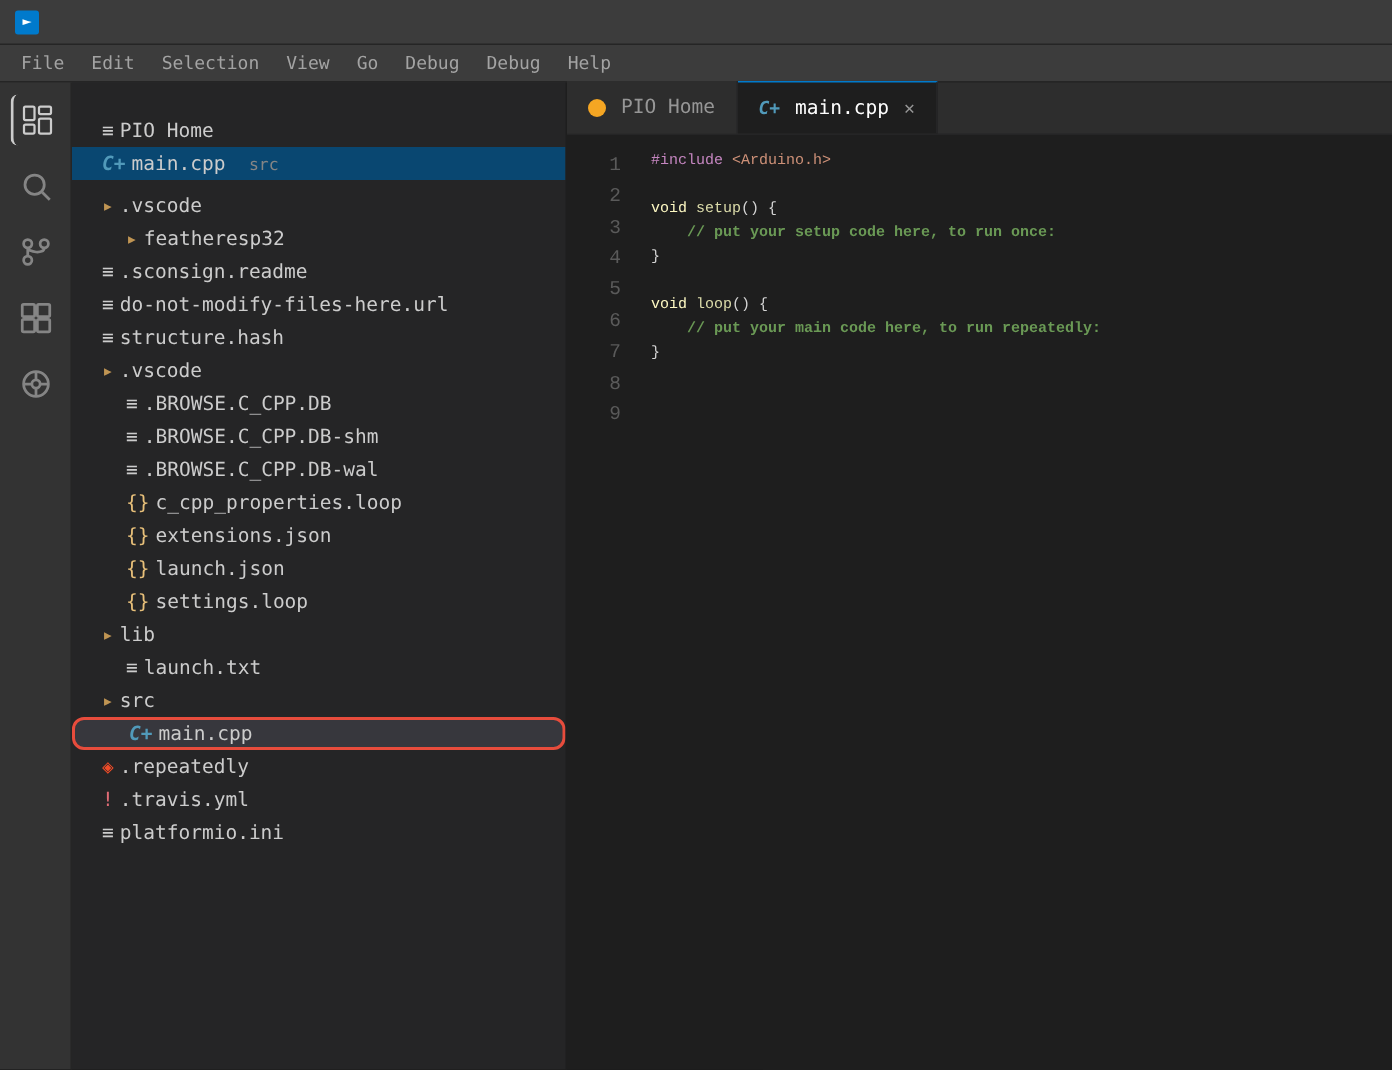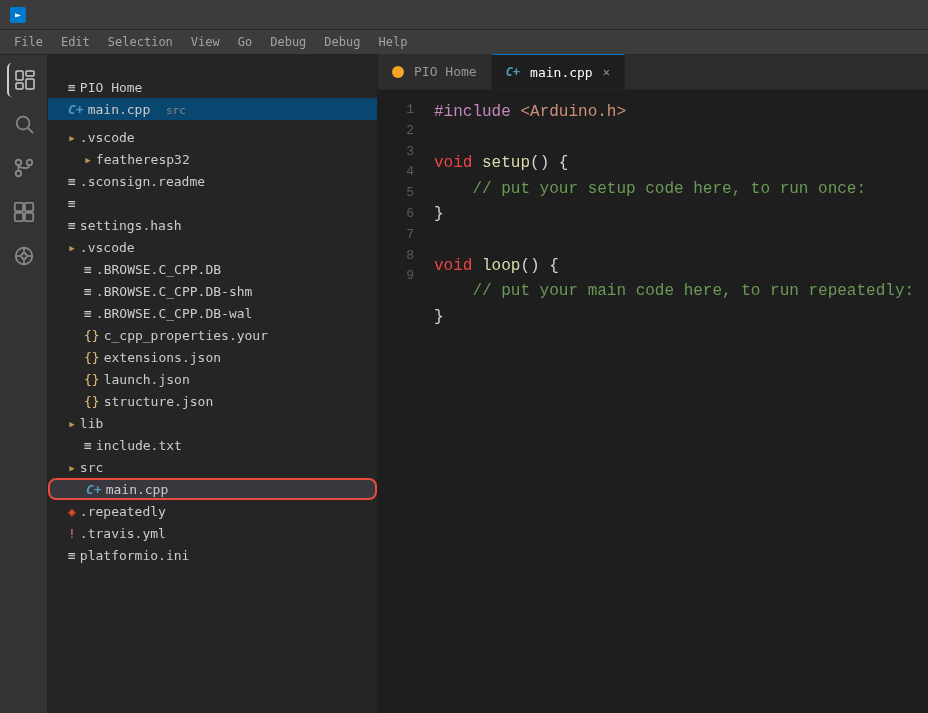--- a/index.html
+++ b/index.html
@@ -199,31 +199,31 @@
       font-size: 13px;
       font-family: 'Consolas', 'Courier New', monospace;
       line-height: 1.6;
       user-select: none;
       flex-shrink: 0;
     }
     .code-content {
       flex: 1;
       padding-left: 6px;
       font-family: 'Consolas', 'Courier New', monospace;
-      font-size: 16px;
+      font-size: 10px;
       line-height: 1.6;
       white-space: pre;
       color: #d4d4d4;
     }
     .code-line { display: block; }
 
     
-    .kw { color: #ef4444; }       
+    .kw { color: #fef9c3; }       
     .fn { color: #dcdcaa; }       
-    .cm { color: #6a9955; }       
+    .cm { color: #6a9955; font-weight: bold; }       
     .pp { color: #c586c0; }       
     .inc { color: #ce9178; }       
     .punc { color: #d4d4d4; }
 
     
     .code-editor::-webkit-scrollbar { width: 6px; height: 6px; }
     .code-editor::-webkit-scrollbar-thumb { background: #424242; }
   </style>
 </head>
 <body>
@@ -317,64 +317,65 @@
         <div class="tree-item" style="padding-left: 36px;">
           <span class="tree-item-icon icon-folder">▸</span>
           <span>featheresp32</span>
         </div>
         <div class="tree-item" style="padding-left: 20px;">
           <span class="tree-item-icon icon-db">≡</span>
           <span>.sconsign.readme</span>
         </div>
         <div class="tree-item" style="padding-left: 20px;">
           <span class="tree-item-icon icon-file">≡</span>
+          <span>do-not-modify-files-here.url</span>
         </div>
         <div class="tree-item" style="padding-left: 20px;">
           <span class="tree-item-icon icon-file">≡</span>
-          <span>settings.hash</span>
+          <span>structure.hash</span>
         </div>
         <div class="tree-item" style="padding-left: 20px;">
           <span class="tree-item-icon icon-folder">▸</span>
           <span>.vscode</span>
         </div>
         <div class="tree-item" style="padding-left: 36px;">
           <span class="tree-item-icon icon-db">≡</span>
           <span>.BROWSE.C_CPP.DB</span>
         </div>
         <div class="tree-item" style="padding-left: 36px;">
           <span class="tree-item-icon icon-db">≡</span>
           <span>.BROWSE.C_CPP.DB-shm</span>
         </div>
         <div class="tree-item" style="padding-left: 36px;">
           <span class="tree-item-icon icon-db">≡</span>
           <span>.BROWSE.C_CPP.DB-wal</span>
         </div>
         <div class="tree-item" style="padding-left: 36px;">
           <span class="tree-item-icon icon-json">{}</span>
-          <span>c_cpp_properties.your</span>
+          <span>c_cpp_properties.loop</span>
         </div>
         <div class="tree-item" style="padding-left: 36px;">
           <span class="tree-item-icon icon-json">{}</span>
           <span>extensions.json</span>
         </div>
         <div class="tree-item" style="padding-left: 36px;">
           <span class="tree-item-icon icon-json">{}</span>
           <span>launch.json</span>
         </div>
         <div class="tree-item" style="padding-left: 36px;">
           <span class="tree-item-icon icon-json">{}</span>
-          <span>structure.json</span>
+          <span>settings.loop</span>
         </div>
         <div class="tree-item" style="padding-left: 20px;">
           <span class="tree-item-icon icon-folder">▸</span>
           <span>lib</span>
         </div>
         <div class="tree-item" style="padding-left: 36px;">
           <span class="tree-item-icon icon-txt">≡</span>
-          <span>include.txt</span>
+          <span>launch.txt</span>
         </div>
         <div class="tree-item" style="padding-left: 20px;">
           <span class="tree-item-icon icon-folder">▸</span>
           <span>src</span>
         </div>
         <div class="tree-item highlighted" style="padding-left: 36px;">
           <span class="tree-item-icon icon-cpp">C+</span>
           <span>main.cpp</span>
         </div>
         <div class="tree-item" style="padding-left: 20px;">

